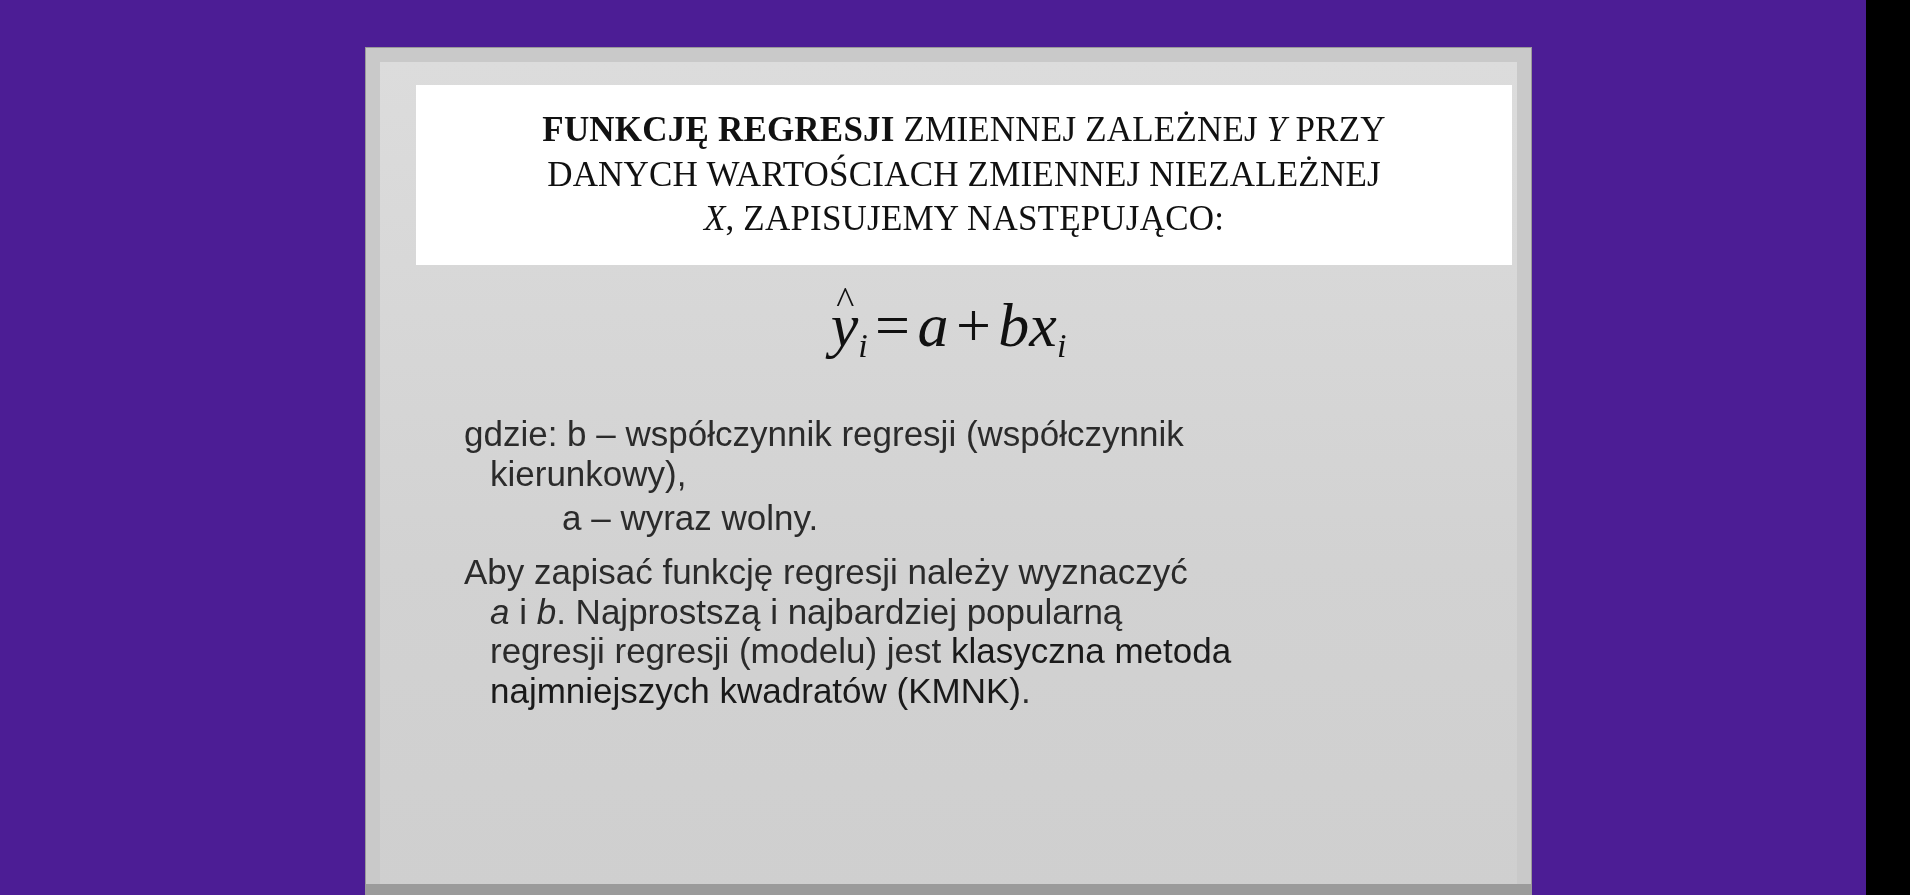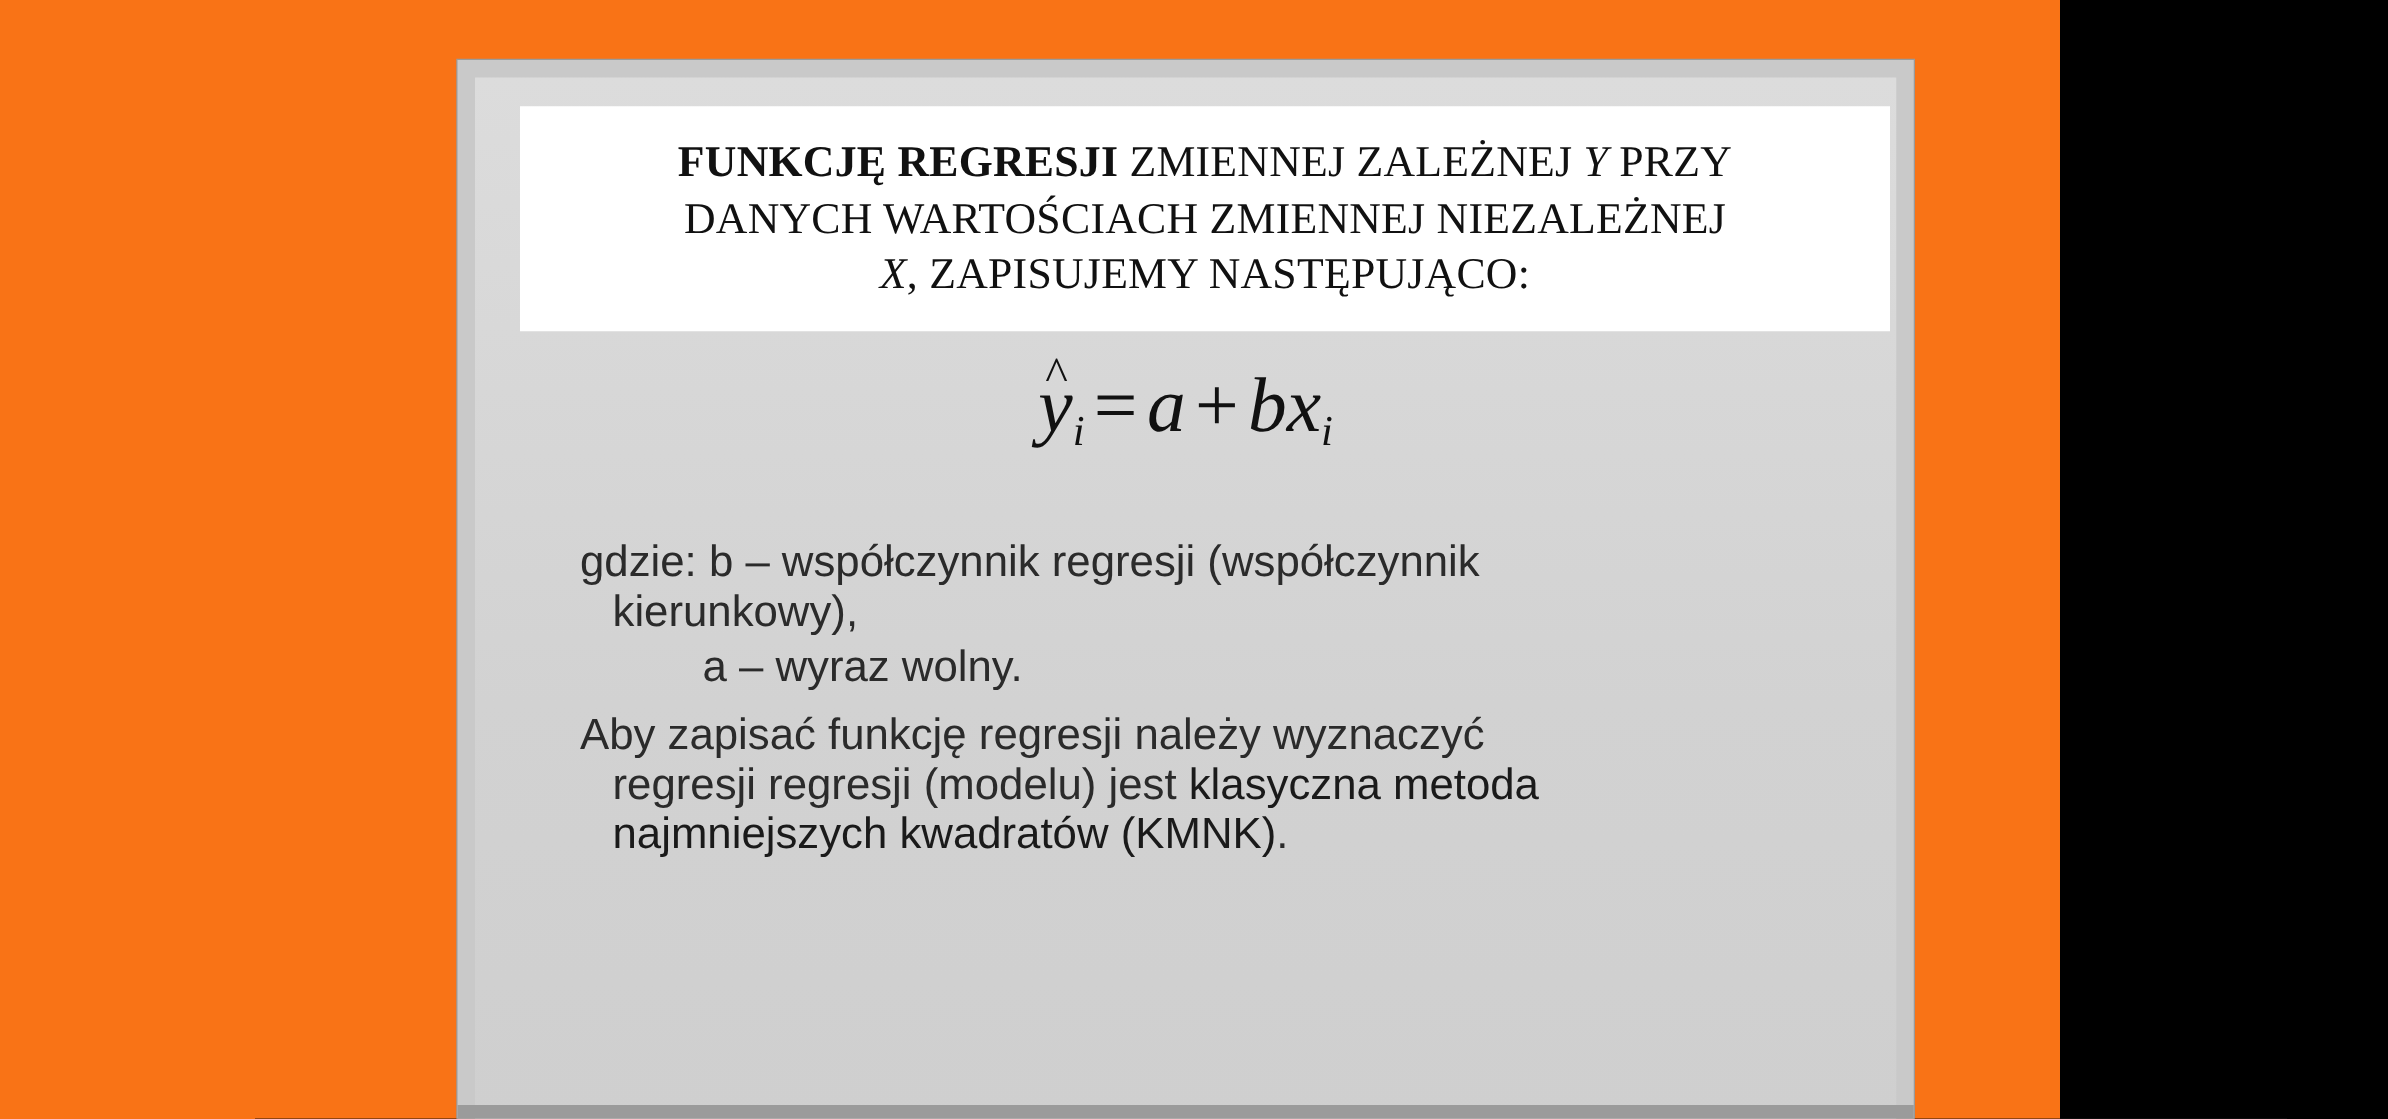--- a/index.html
+++ b/index.html
@@ -9,23 +9,23 @@
     width: 1910px;
     height: 895px;
     overflow: hidden;
   }
   body {
     font-family: "Liberation Sans", sans-serif;
   }
 
   #stage {
     position: relative;
-    width: 1648px;
+    width: 1866px;
     height: 895px;
-    background: #f97316;
+    background: #4c1d95;
   }
 
   
   #slide-frame {
     position: absolute;
     left: 366px;
     top: 48px;
     width: 1165px;
     height: 847px;
     background: #c9c9c9;
@@ -119,21 +119,20 @@
     text-align: justify;
     text-justify: inter-word;
   }
   #line-a {
     padding-left: 98px;
     margin-bottom: 14px;
     text-align: left;
   }
   #para-gdzie {
     text-align: justify;
-    margin-top: 16px;
   }
   #para-gdzie .cont {
     display: block;
     padding-left: 26px;
   }
   #para-aby {
     text-align: justify;
   }
   #para-aby .cont {
     display: block;
@@ -180,20 +179,21 @@
           <span>gdzie: b – współczynnik regresji (współczynnik</span>
           <span class="cont">kierunkowy),</span>
         </div>
 
         <div id="line-a">
           <span>a – wyraz wolny.</span>
         </div>
 
         <div class="para" id="para-aby">
           <span>Aby zapisać funkcję regresji należy wyznaczyć</span>
+          <span class="cont"><span class="it">a</span><span> i </span><span class="it">b</span><span>. Najprostszą i najbardziej popularną</span></span>
           <span class="cont"><span>regresji regresji (modelu) jest </span><span class="bold">klasyczna metoda</span></span>
           <span class="cont"><span class="bold">najmniejszych kwadratów (KMNK)</span><span>.</span></span>
         </div>
 
       </div>
 
     </div>
   </div>
 
   <div id="bottom-bar"></div>

